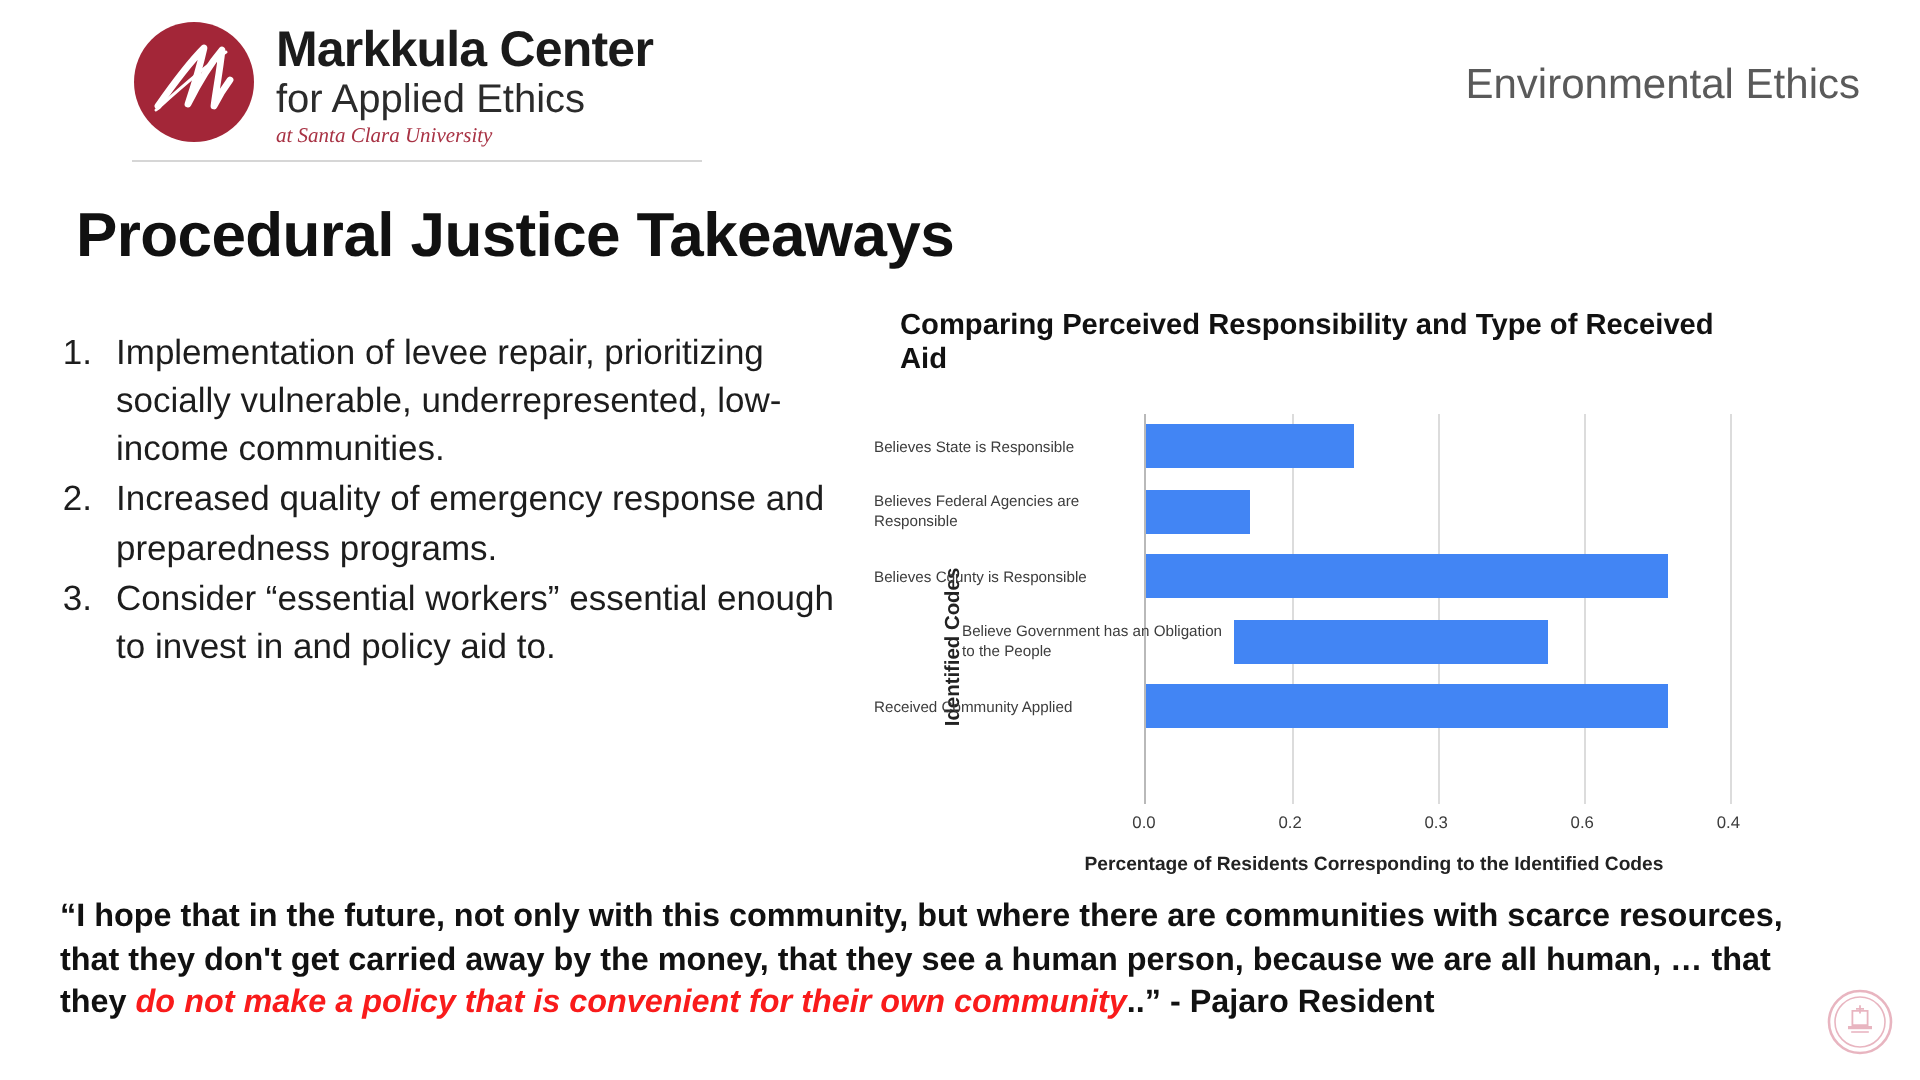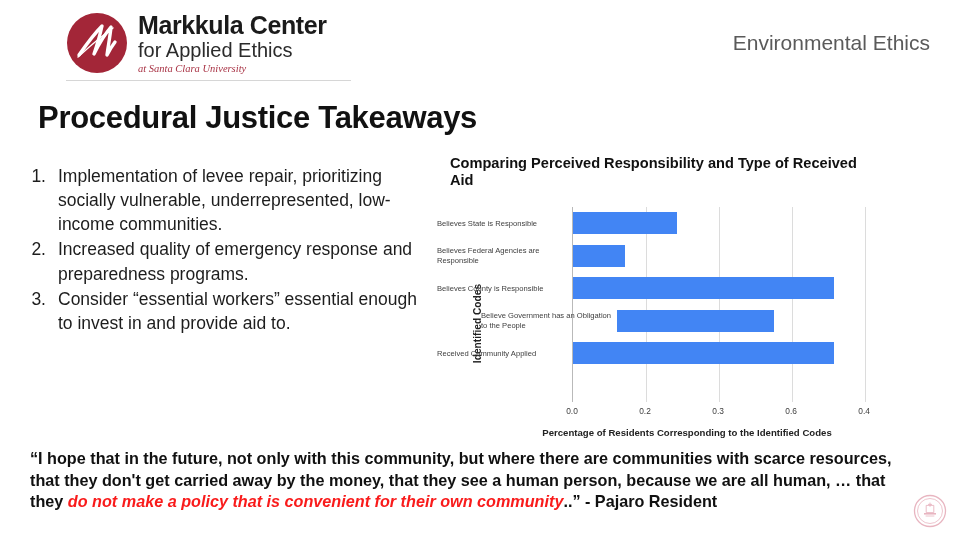--- a/index.html
+++ b/index.html
@@ -19,21 +19,21 @@
   
   #header-band {
     position: absolute;
     left: 0; top: 0;
     width: 960px; height: 92px;
   }
   #logo-lockup {
     position: absolute;
     left: 66px; top: 10px;
     display: flex;
-    align-items: center;
+    align-items: flex-start;
   }
   #logo-mark {
     width: 62px; height: 62px;
     flex: 0 0 62px;
     position: relative;
   }
   #logo-mark svg { display: block; }
   #logo-words {
     margin-left: 10px;
     padding-top: 3px;
@@ -246,21 +246,21 @@
     <li>
       <span class="li-num">1.</span>
       <span class="li-text">Implementation of levee repair, prioritizing socially vulnerable, underrepresented, low-income communities.</span>
     </li>
     <li>
       <span class="li-num">2.</span>
       <span class="li-text">Increased quality of emergency response and preparedness programs.</span>
     </li>
     <li>
       <span class="li-num">3.</span>
-      <span class="li-text">Consider “essential workers” essential enough to invest in and provide aid to.</span>
+      <span class="li-text">Consider “essential workers” essential enough to invest in and policy aid to.</span>
     </li>
   </ol>
 
 <div id="chart-card">
   <div id="chart-title">Comparing Perceived Responsibility and Type of Received Aid</div>
   <div id="y-axis-label">Identified Codes</div>
   <div id="plot-wrap">
     <div id="plot-area">
         <div class="gridline" style="left: 73.0455px;"></div>
         <div class="gridline" style="left: 146.091px;"></div>

